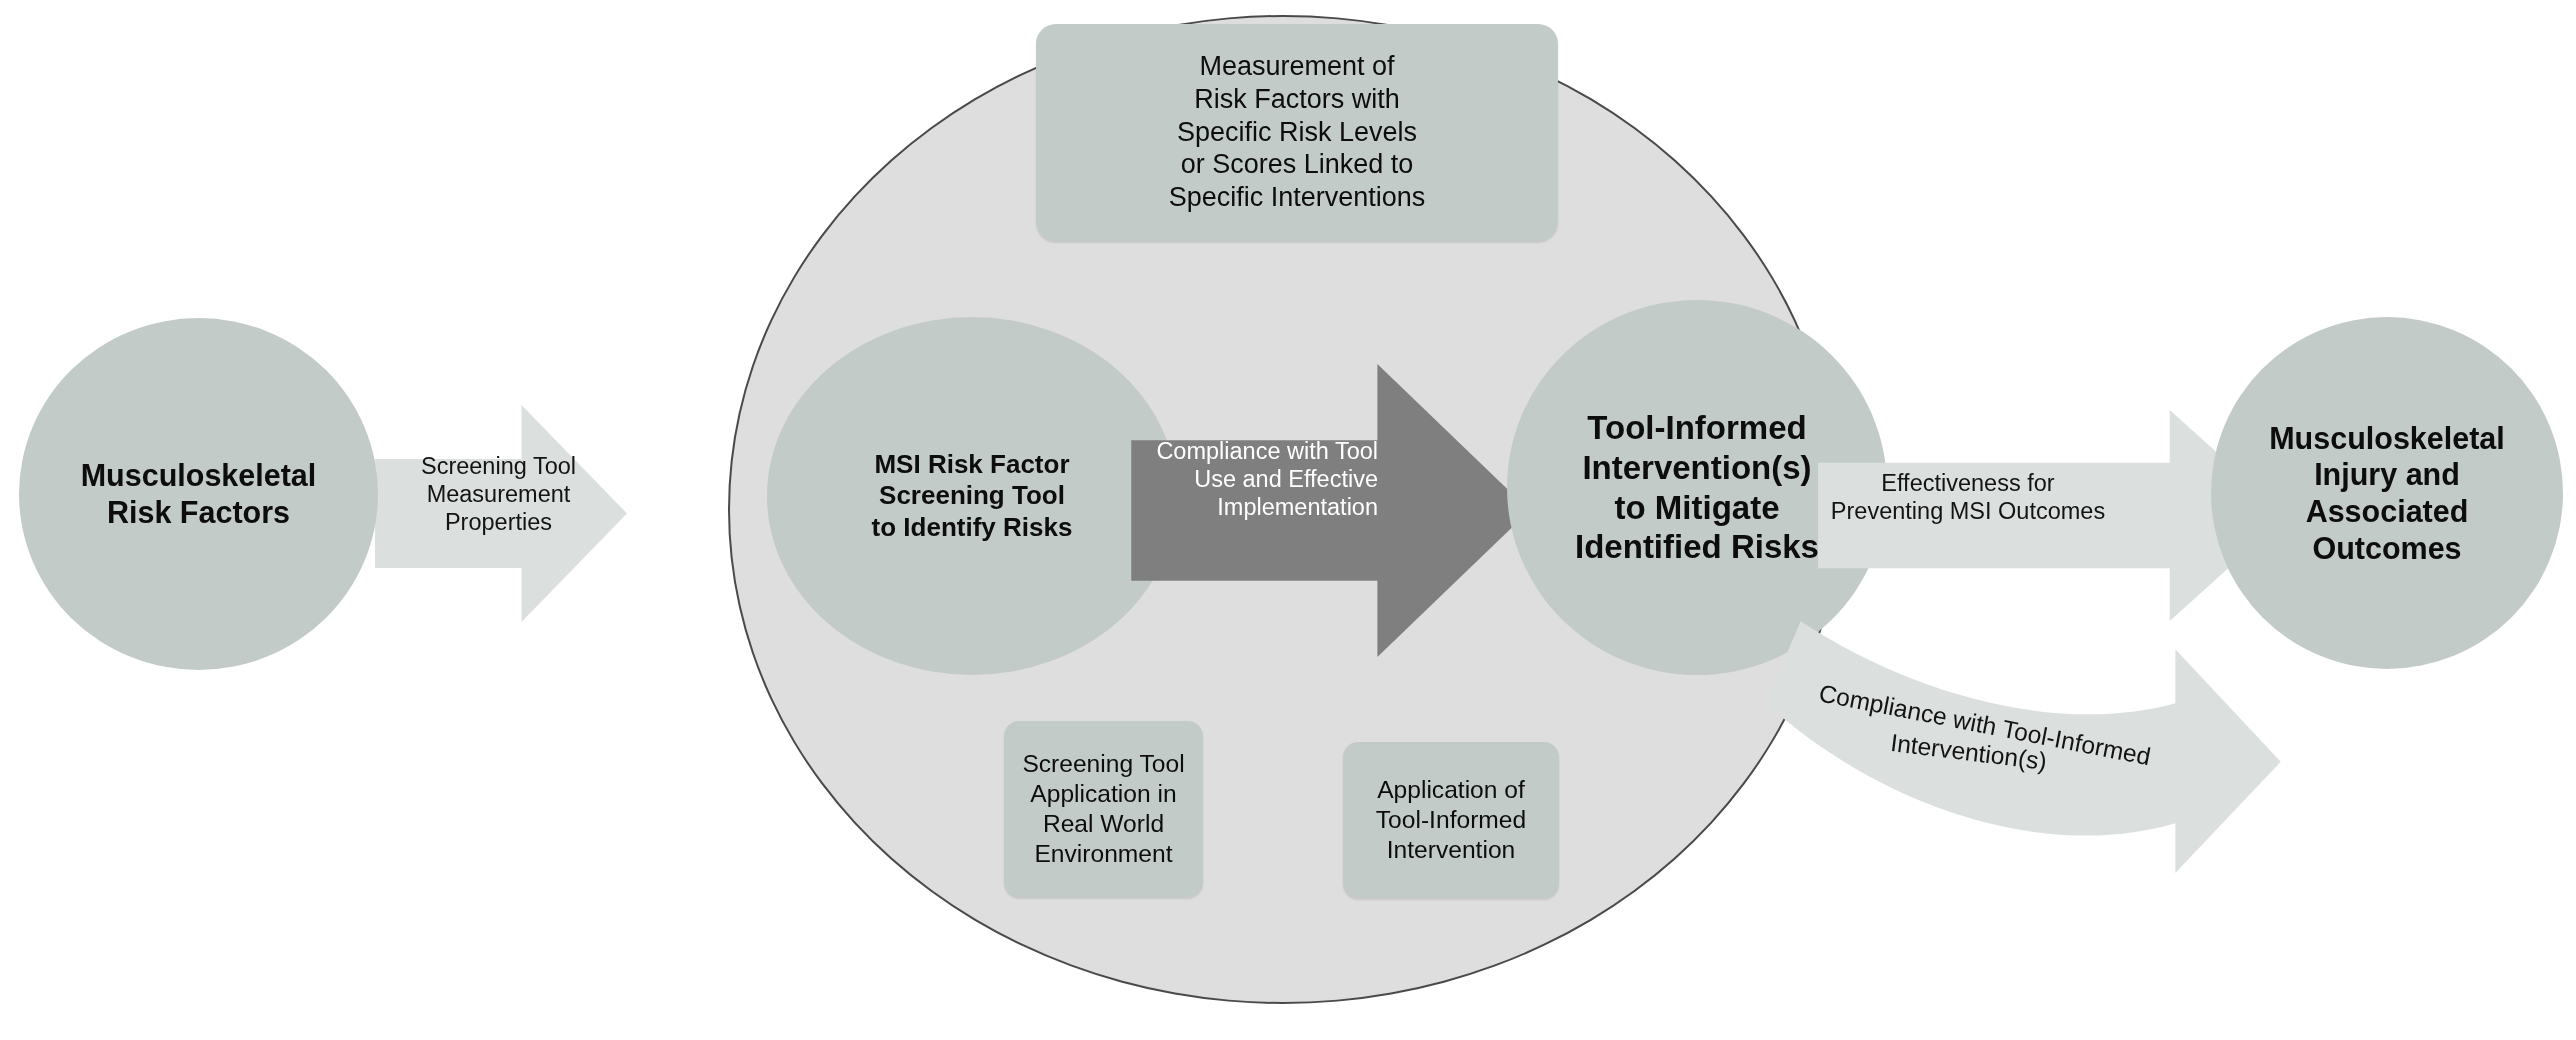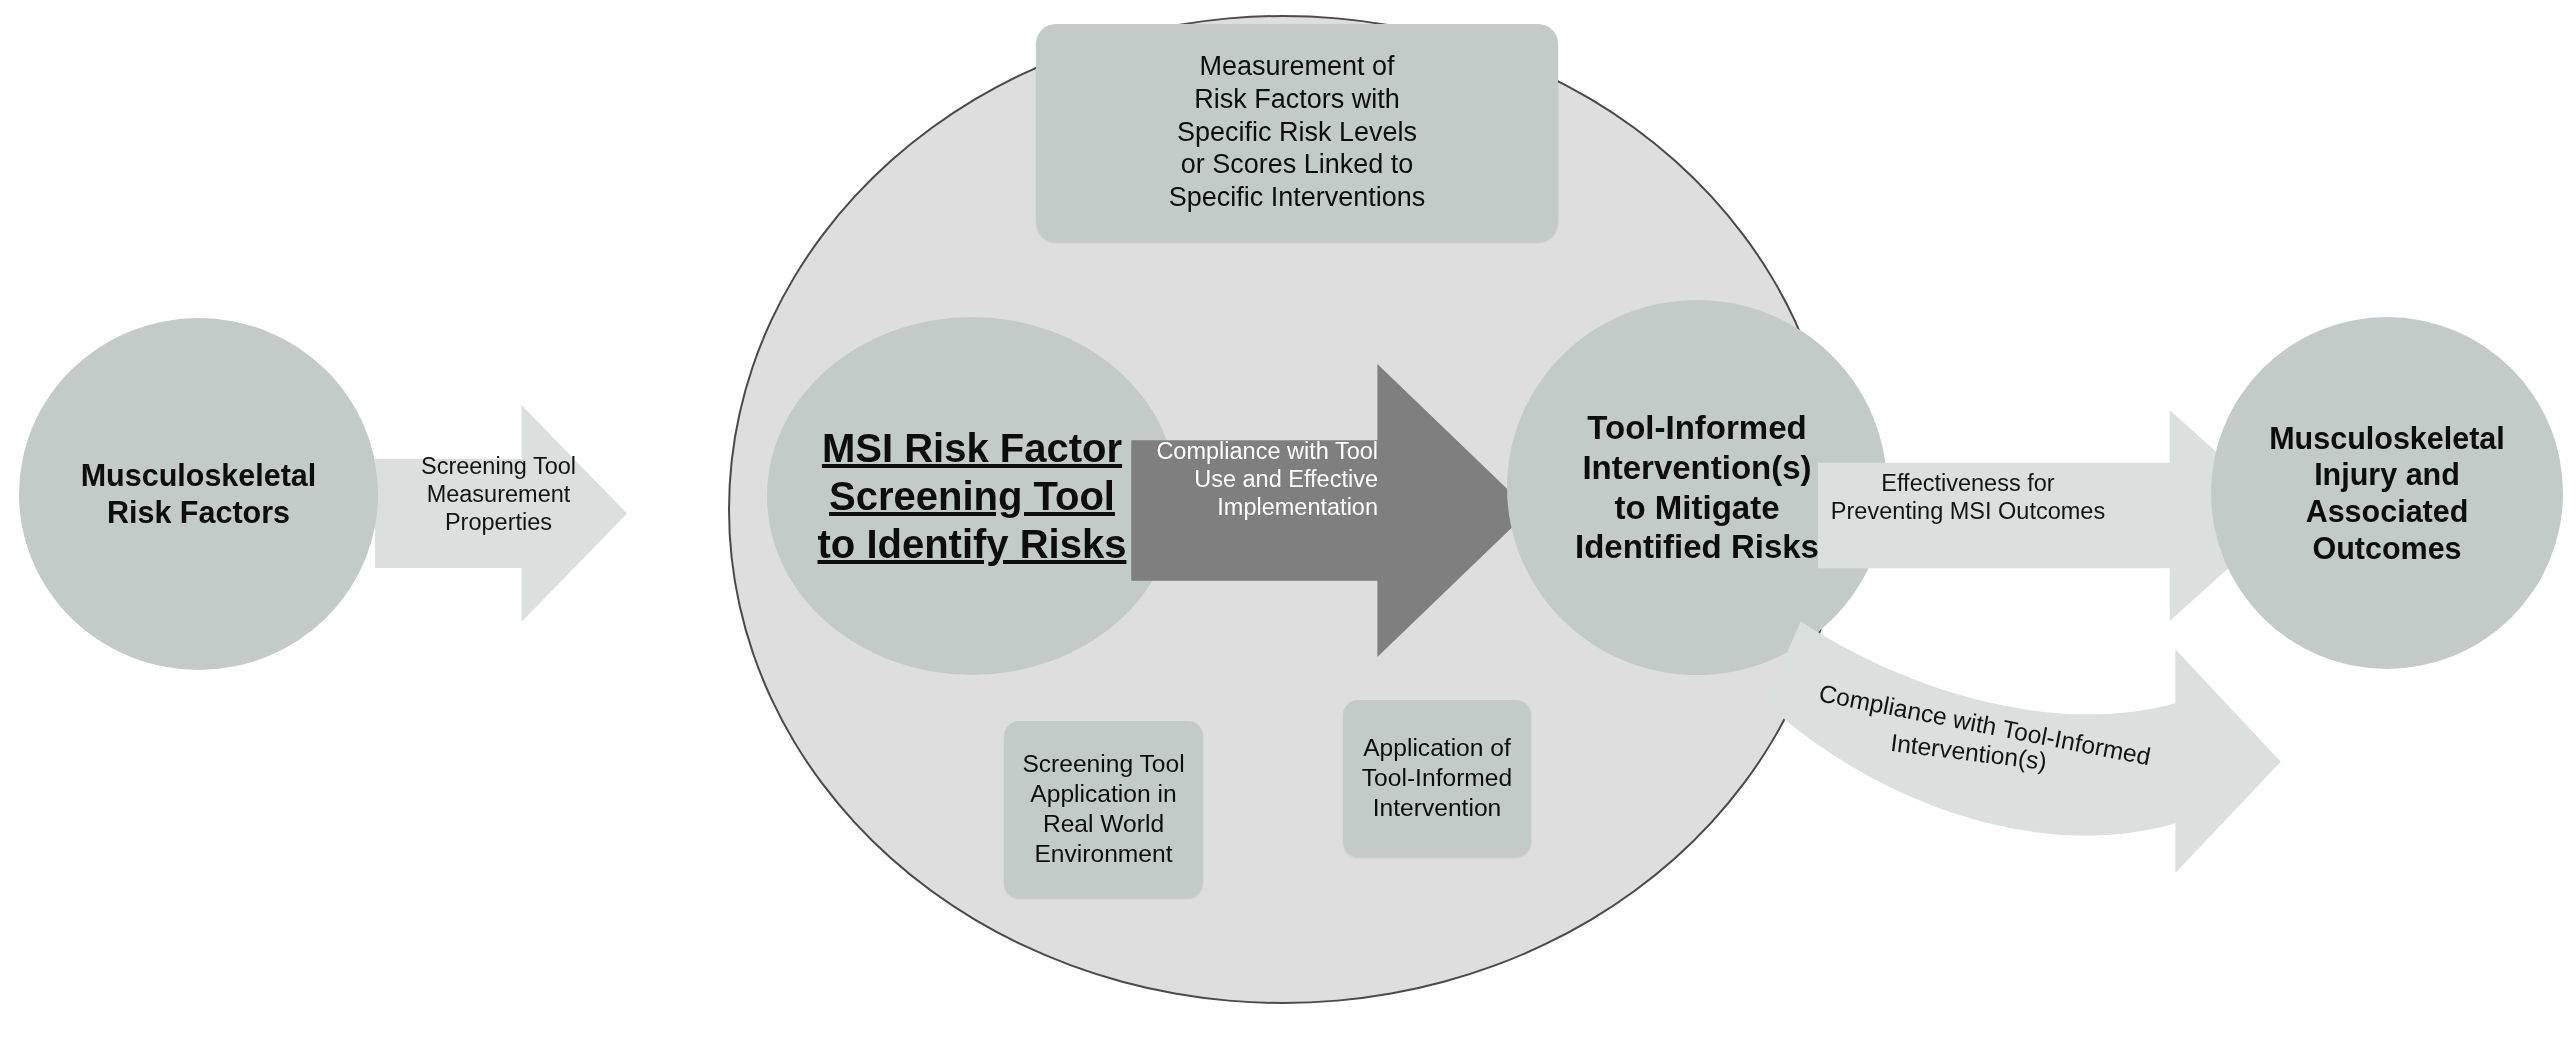--- a/index.html
+++ b/index.html
@@ -49,21 +49,21 @@
     color: #0d0d0d;
     line-height: 1.2;
     white-space: pre-line;
     padding: 0 3.5px;
   }
 
   #circle-msk-risk      { left: 19px;   top: 318px;  width: 359px;  height: 352px; }
   #circle-msk-risk .label      { font-size: 30.5px; }
 
   #circle-screening-tool{ left: 767px; top: 317px;  width: 410px;  height: 358px; }
-  #circle-screening-tool .label{ font-size: 40px; text-decoration: underline; }
+  #circle-screening-tool .label{ font-size: 26px; }
 
   #circle-intervention  { left: 1507px; top: 300px;  width: 380px;  height: 375px; }
   #circle-intervention .label  { font-size: 33px; }
 
   #circle-msk-injury    { left: 2211px; top: 317px;  width: 352px;  height: 352px; }
   #circle-msk-injury .label    { font-size: 30.5px; }
 
   
   .rbox {
     position: absolute;
@@ -81,21 +81,21 @@
     white-space: pre-line;
     padding: 0 5.9px;
   }
 
   #box-measurement { left: 1036px; top: 23.5px;  width: 522px; height: 217px; }
   #box-measurement .label { font-weight: normal; font-size: 27px; }
 
   #box-real-world  { left: 1004px; top: 721px; width: 199px; height: 176px; border-radius: 15.2px; }
   #box-real-world .label  { font-size: 24.6px; font-weight: normal; }
 
-  #box-apply-intv  { left: 1343px; top: 700px; width: 188px; height: 156px; border-radius: 15.2px; }
+  #box-apply-intv  { left: 1343px; top: 742px; width: 216px; height: 156px; border-radius: 15.2px; }
   #box-apply-intv .label  { font-size: 24.6px; font-weight: normal; }
 
   
   .arrow-svg {
     position: absolute;
     overflow: visible;
     pointer-events: none;
   }
 
   #arrow-screening-props { left: 375px;  top: 405px; }

